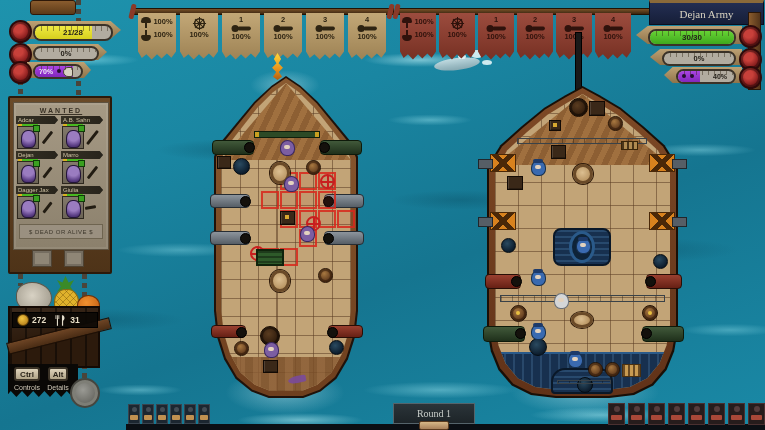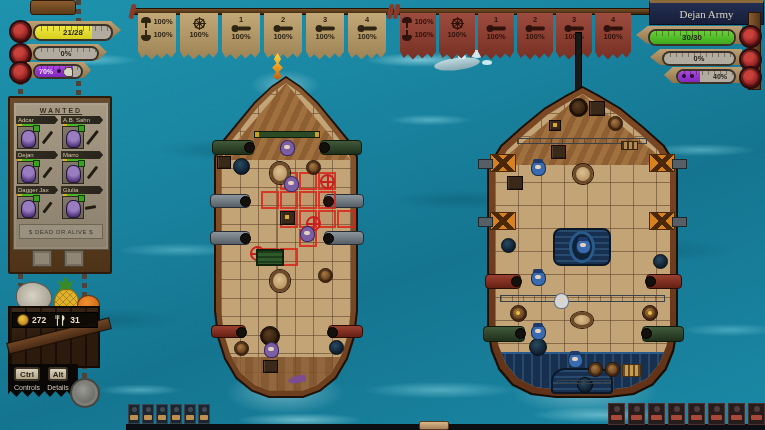--- a/index.html
+++ b/index.html
@@ -556,20 +556,23 @@
 
     <div class="cw b" style="left:44px;top:74px;"></div>
     <div class="cw b" style="left:44px;top:184px;"></div>
     <div class="cw b" style="left:44px;top:238px;"></div>
     <div class="cw b" style="left:81px;top:266px;"></div>
     <div class="cw b" style="left:89px;top:152px;"></div>
     <div class="cw w" style="left:67px;top:207px;"></div>
   </div>
 
   <div id="bstrip"></div>
+  <div id="round-banner">
+    <span>Round 1</span>
+  </div>
   <div class="rbtn"></div>
 
   <div class="ci" style="left:128px;top:404px;"></div>
   <div class="ci" style="left:142px;top:404px;"></div>
   <div class="ci" style="left:156px;top:404px;"></div>
   <div class="ci" style="left:170px;top:404px;"></div>
   <div class="ci" style="left:184px;top:404px;"></div>
   <div class="ci" style="left:198px;top:404px;"></div>
 
   <div class="ci en" style="left:608px;top:403px;"></div>

